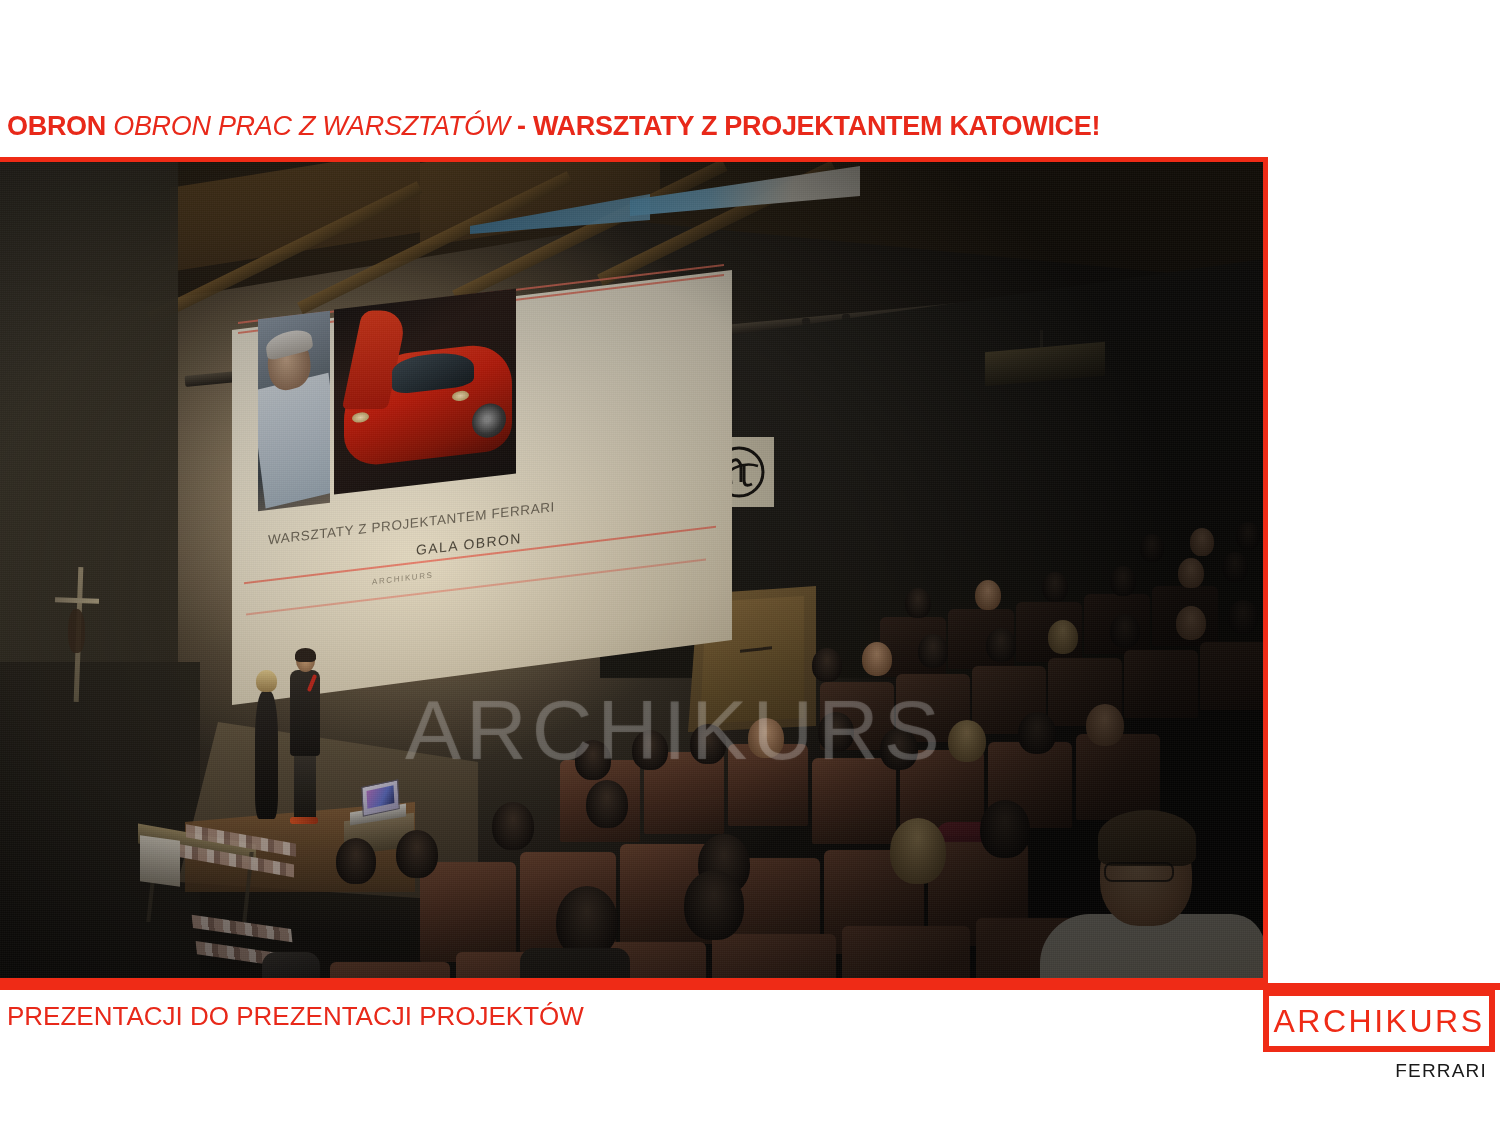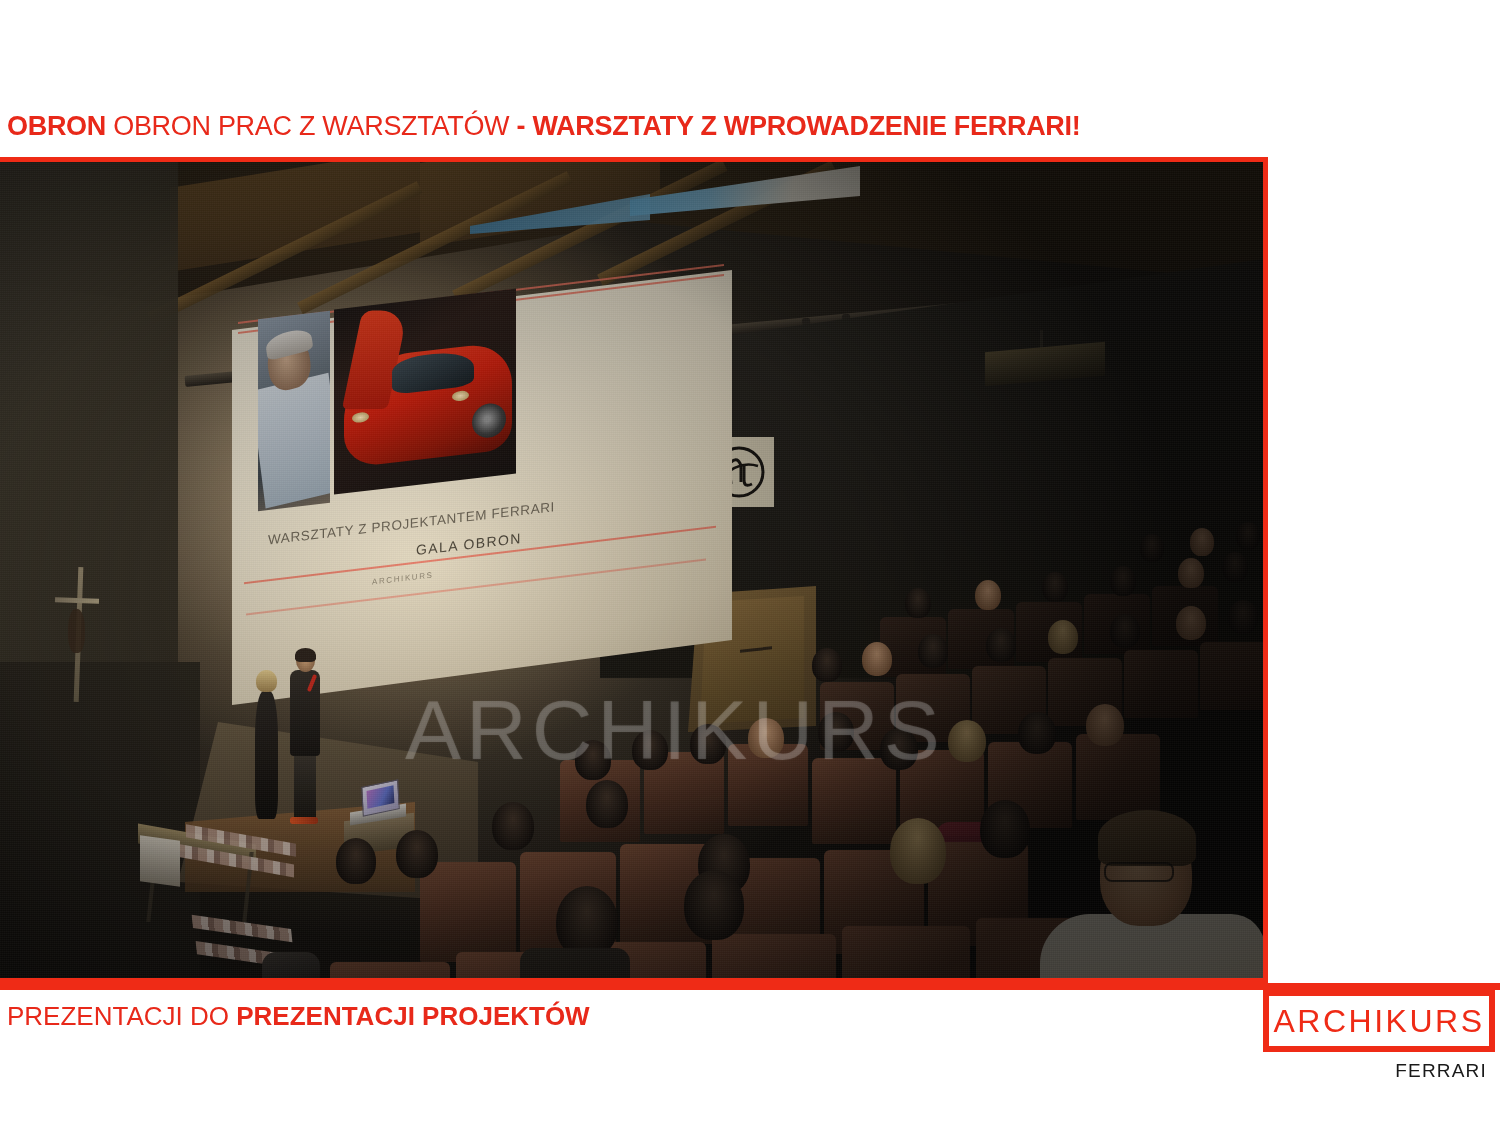--- a/index.html
+++ b/index.html
@@ -26,21 +26,21 @@
   #header-title {
     position: absolute;
     left: 7px;
     top: 113px;
     font-size: 27px;
     letter-spacing: -0.3px;
     white-space: nowrap;
     line-height: 1;
     color: #e8291a;
   }
-  #header-title .thin { font-weight: 400; }
+  #header-title .thin { font-weight: 400; font-style: italic; }
   #header-title .bold { font-weight: 700; }
 
   
   #photo-frame {
     position: absolute;
     left: 0;
     top: 157px;
     width: 1268px;
     height: 826px;
     border: 5px solid #ef2b16;
@@ -455,21 +455,21 @@
     background:#ef2b16;
   }
   #footer-title {
     position:absolute; left:7px; top:1003px;
     font-size:26px;
     line-height:1;
     color:#e8291a;
     white-space:nowrap;
   }
   #footer-title .thin { font-weight:400; }
-  #footer-title .bold { font-weight:700; }
+  #footer-title .bold { font-weight:400; }
 
   
   #logo-box {
     position:absolute;
     left:1263px; top:990px;
     width:232px; height:62px;
     border:6px solid #ef2b16;
     box-sizing:border-box;
     background:#ffffff;
     display:flex; align-items:center; justify-content:center;
@@ -490,21 +490,21 @@
     font-size:19px;
     letter-spacing:1.2px;
     color:#1a1a1a;
   }
 </style>
 </head>
 <body>
 
 <div id="header-band">
   <div id="header-title">
-    <span class="bold">OBRON</span><span class="thin"> OBRON PRAC Z WARSZTATÓW </span><span class="bold">- WARSZTATY Z WPROWADZENIE FERRARI!</span>
+    <span class="bold">OBRON</span><span class="thin"> OBRON PRAC Z WARSZTATÓW </span><span class="bold">- WARSZTATY Z PROJEKTANTEM KATOWICE!</span>
   </div>
 </div>
 
 <div id="photo-frame">
   <div id="photo">
 
     <div class="scene-base"></div>
 
     <div class="ceiling"></div>
     <div class="wood-panel" style="left:170px; width:250px; transform:skewY(-9deg);"></div>

